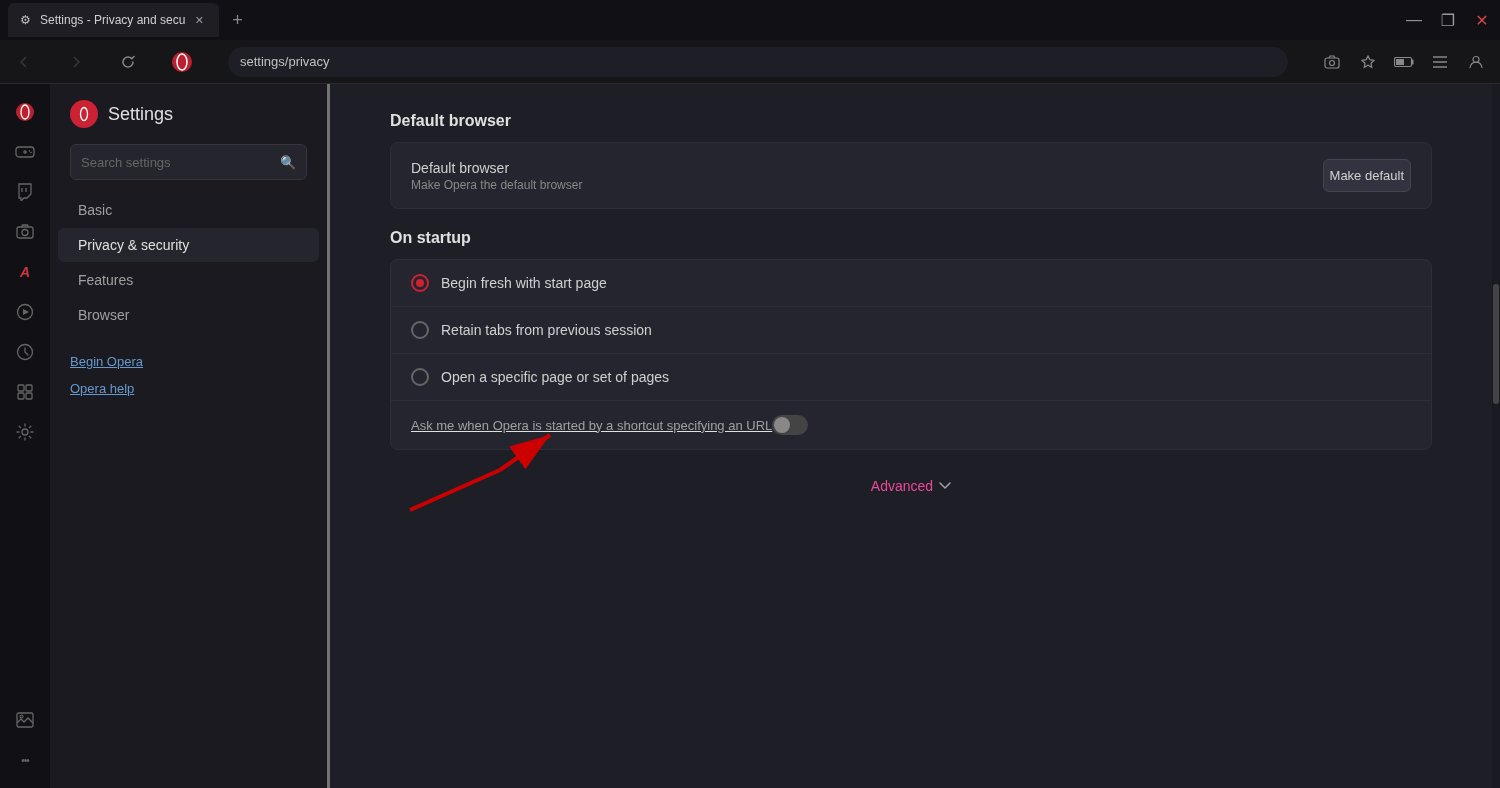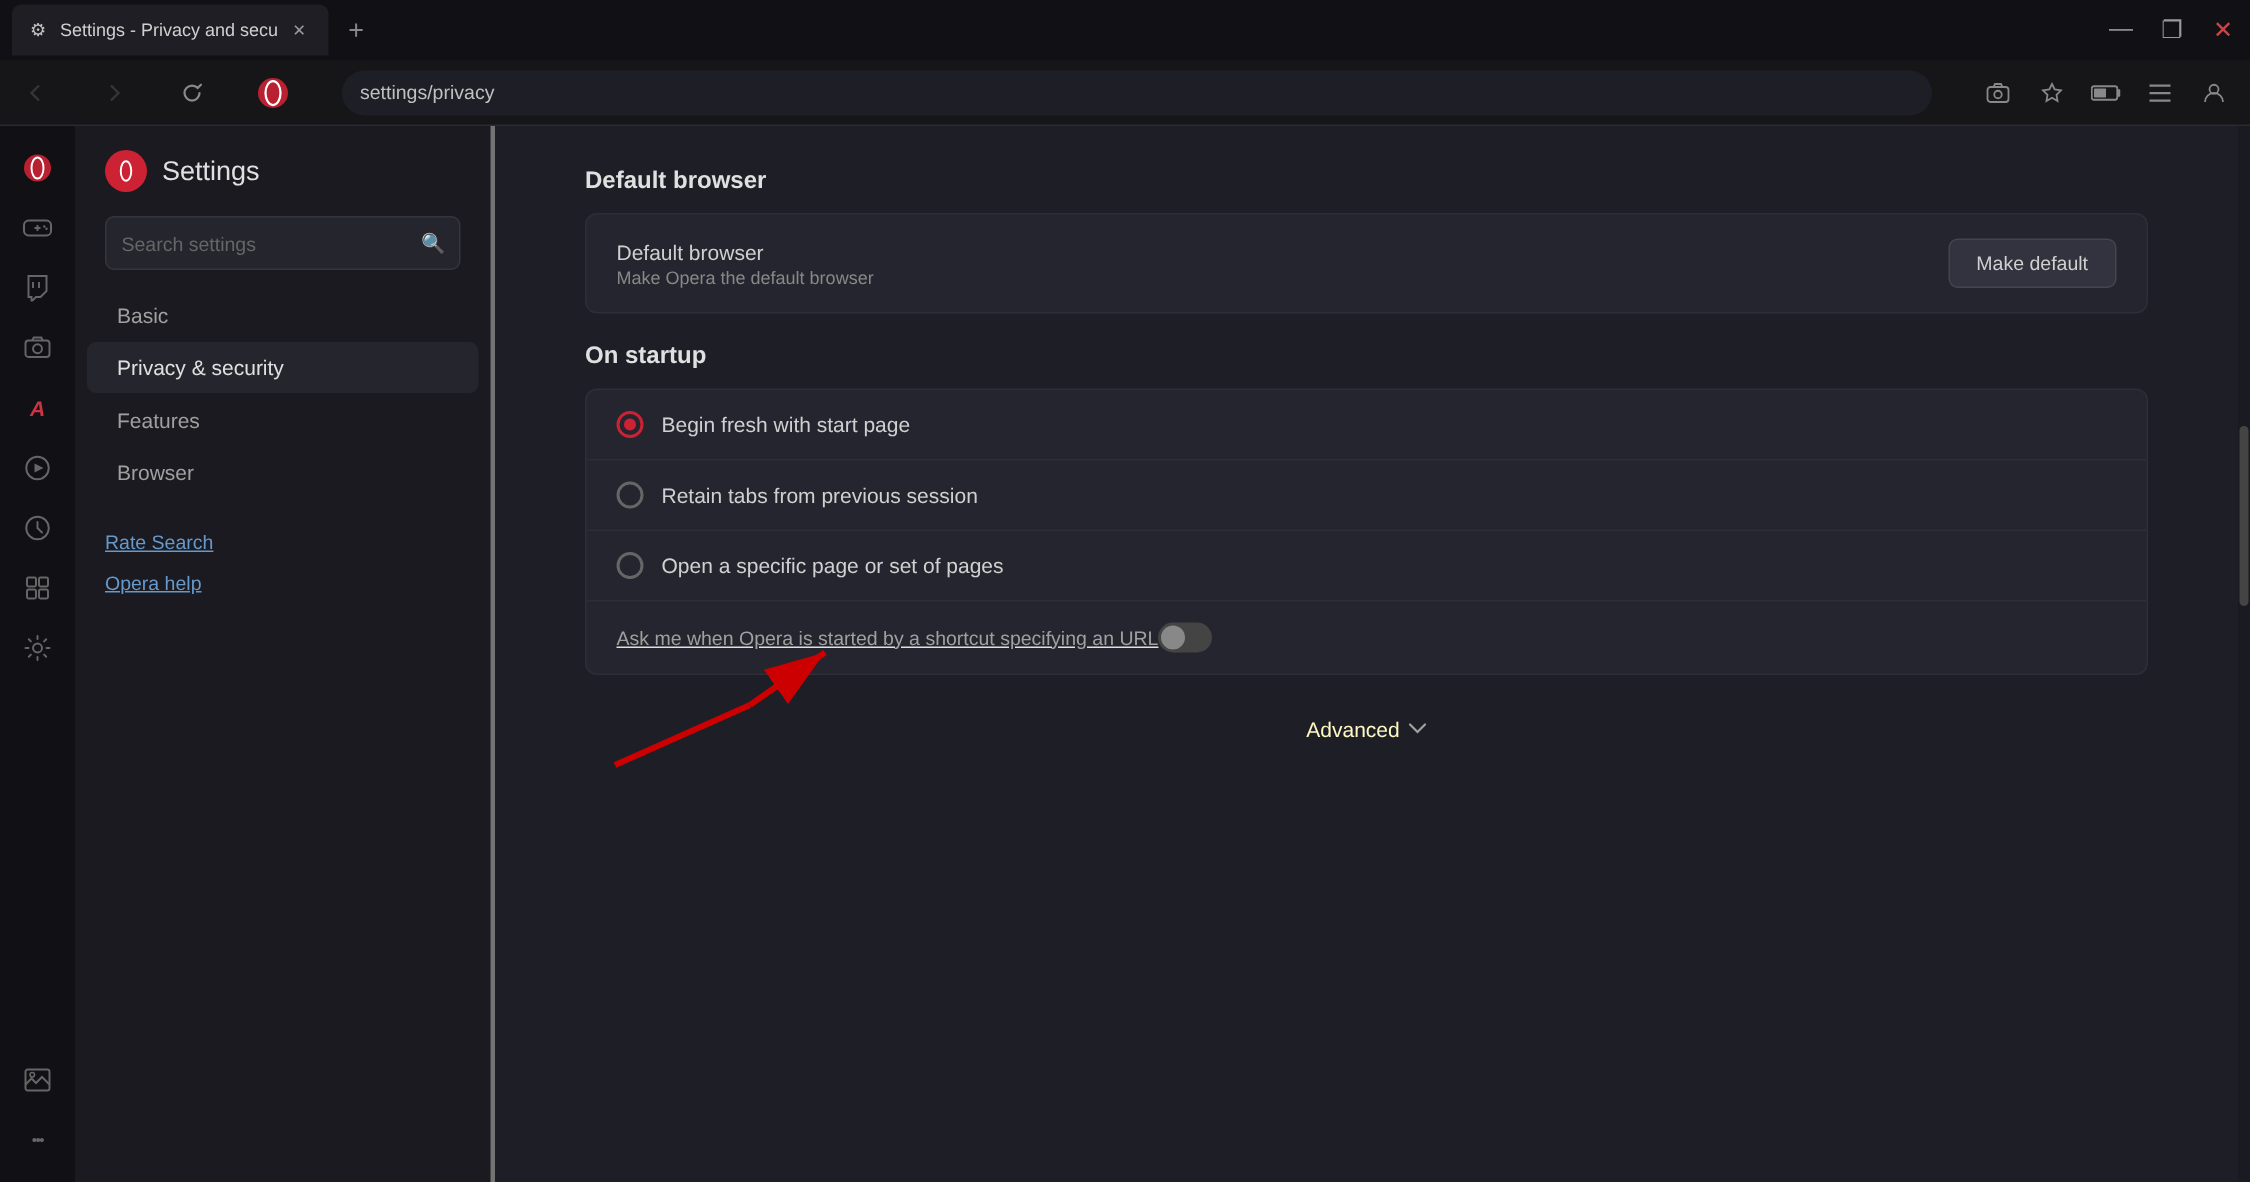--- a/index.html
+++ b/index.html
@@ -317,21 +317,21 @@
     }
     .card-row-sublabel {
       font-size: 12px;
       color: #888;
     }
 
     .make-default-btn {
       background: #33333f;
       border: 1px solid #45454f;
       color: #d0d0d0;
-      padding: 8px 18px;
+      padding: 8px 6px;
       border-radius: 6px;
       font-size: 13px;
       cursor: pointer;
       white-space: nowrap;
     }
 
     
     .radio-option {
       display: flex;
       align-items: center;
@@ -405,21 +405,21 @@
       display: flex;
       justify-content: center;
       margin-top: 20px;
     }
     .advanced-btn {
       display: flex;
       align-items: center;
       gap: 6px;
       background: transparent;
       border: none;
-      color: #fef9c3;
+      color: #ec4899;
       font-size: 14px;
       cursor: pointer;
       padding: 8px 16px;
     }
 
     
     .right-scrollbar {
       width: 8px;
       background: #1a1a22;
       flex-shrink: 0;
@@ -618,21 +618,21 @@
       <span>Privacy &amp; security</span>
     </div>
     <div class="sidebar-nav-item">
       <span>Features</span>
     </div>
     <div class="sidebar-nav-item">
       <span>Browser</span>
     </div>
 
     <div class="sidebar-links-section">
-      <div class="sidebar-link">Rate Search</div>
+      <div class="sidebar-link">Begin Opera</div>
       <div class="sidebar-link">Opera help</div>
     </div>
   </div>
 
   <div class="main-content">
 
     <div class="settings-section-title">Default browser</div>
 
     <div class="settings-card">
       <div class="card-row">

